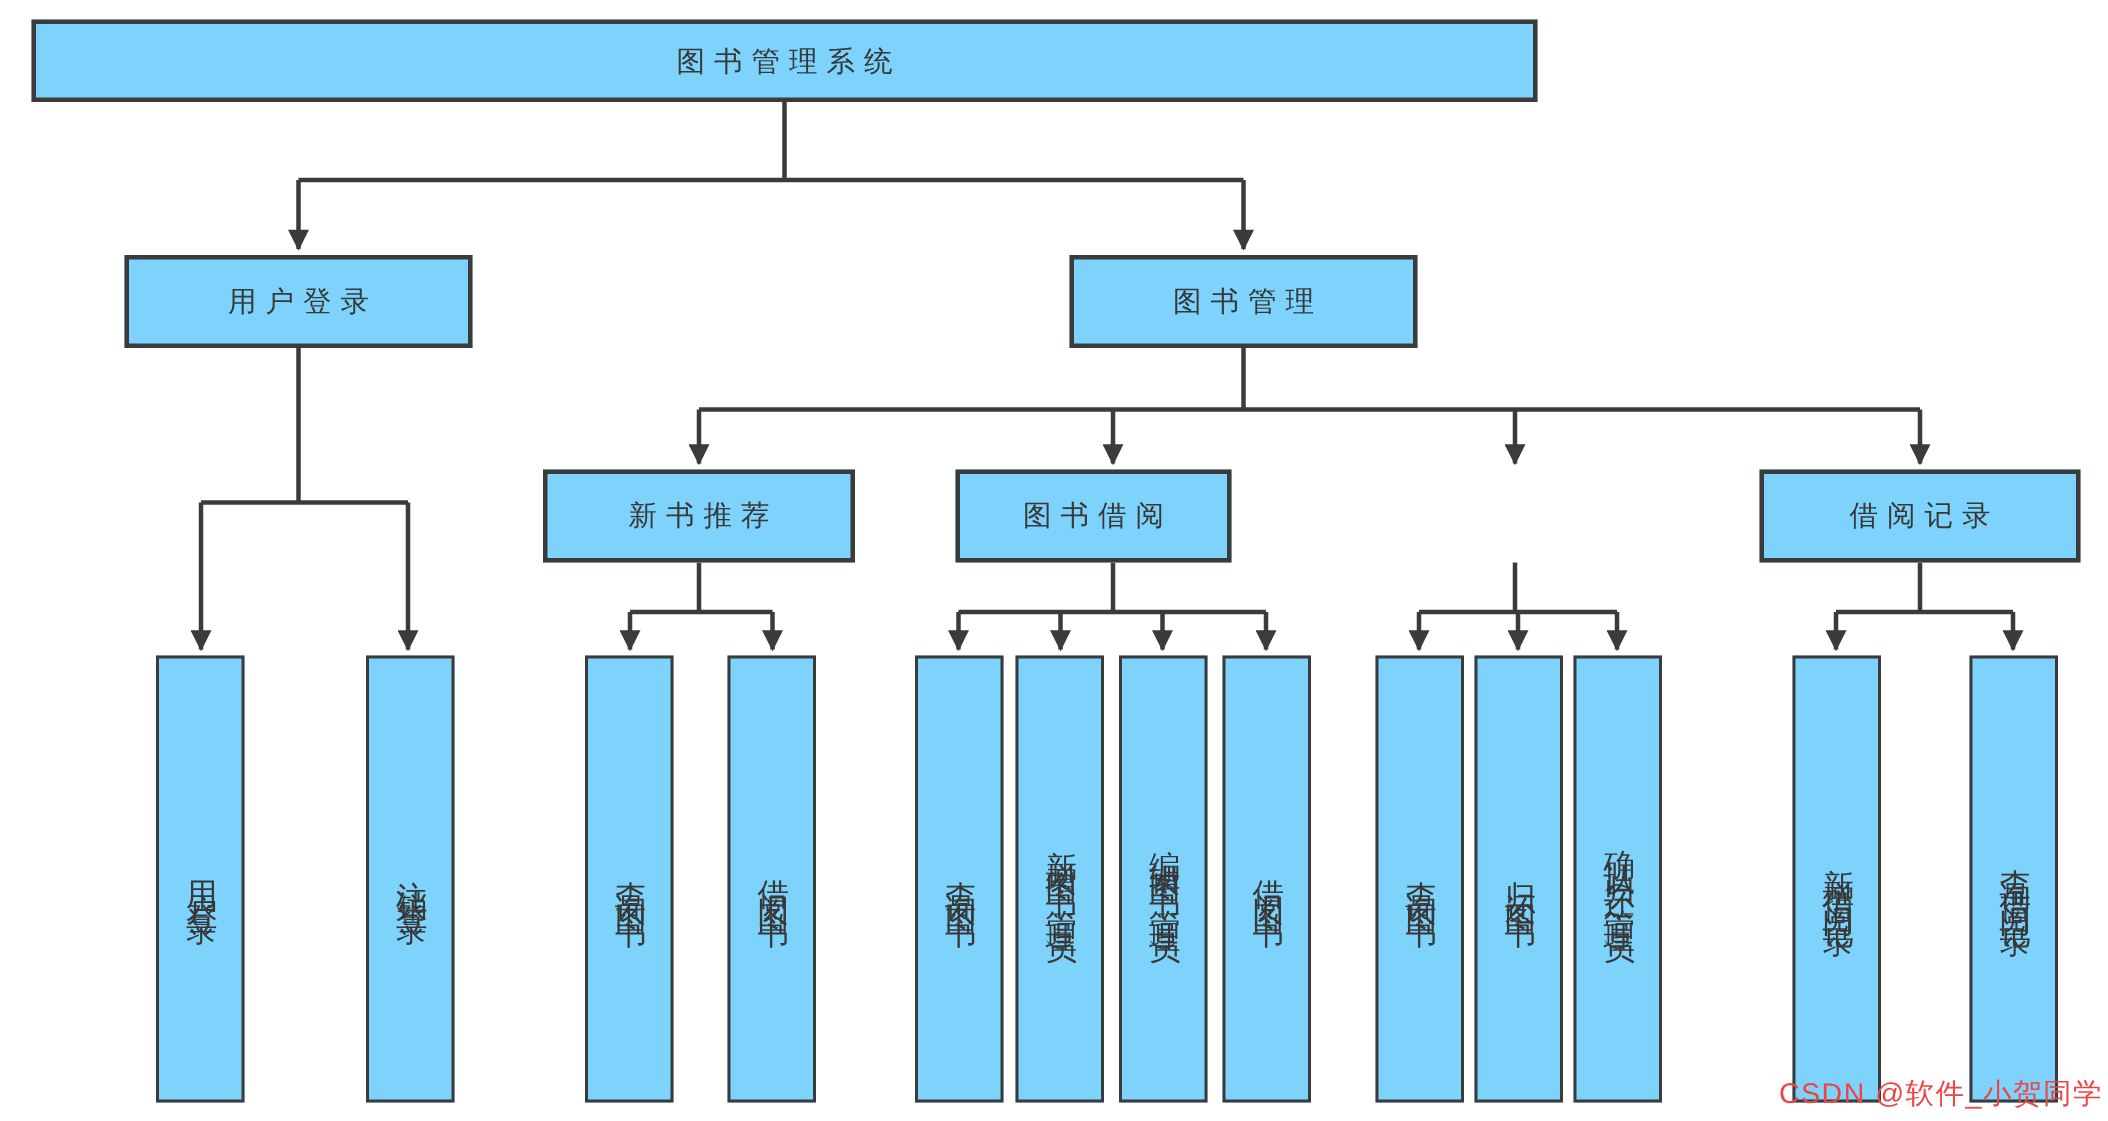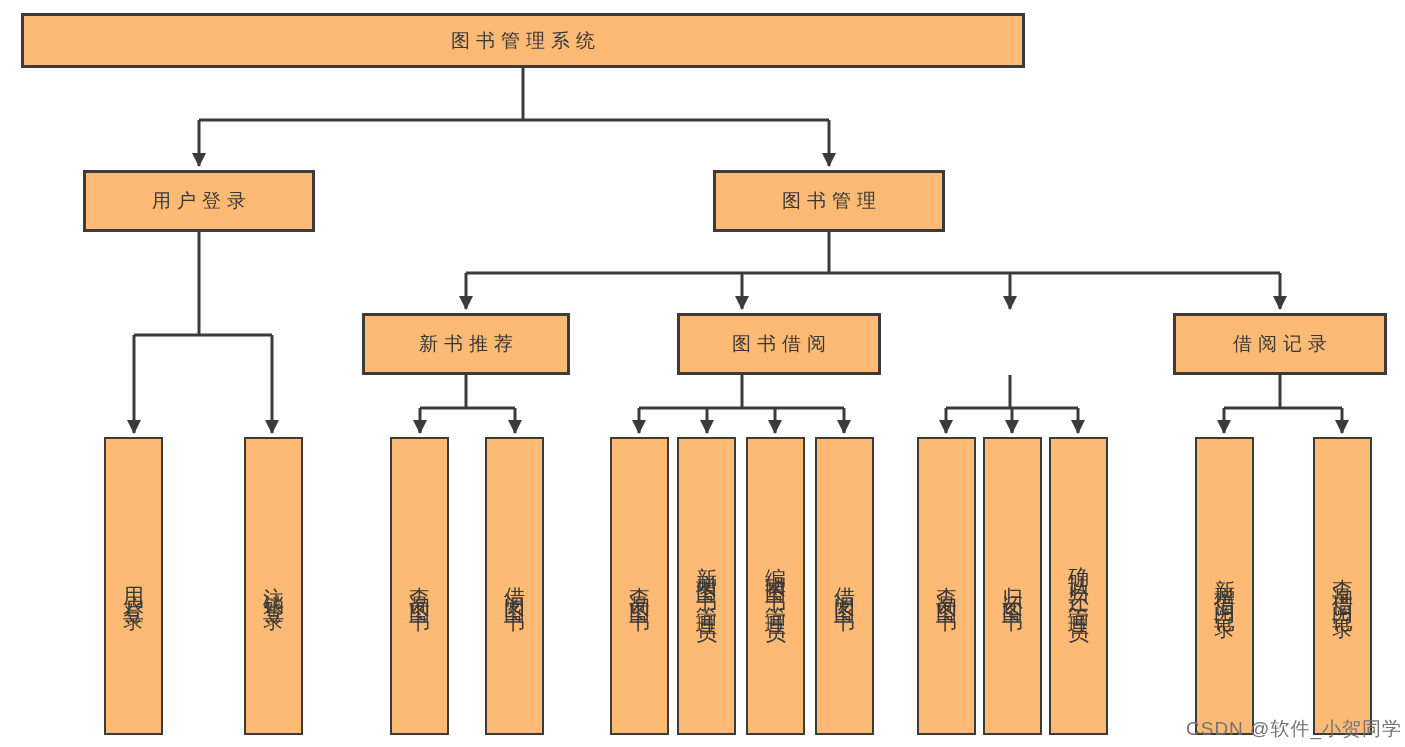--- a/index.html
+++ b/index.html
@@ -7,21 +7,21 @@
     position:relative;
     width:1405px;height:747px;
     background:#ffffff;
     font-family:"Liberation Sans","DejaVu Sans",sans-serif;
     overflow:hidden;
   }
   #connectors{position:absolute;left:0;top:0;z-index:0;}
   .nodebox{
     position:absolute;
     box-sizing:border-box;
-    background:#fdba74;
+    background:#7dd3fc;
     border:3px solid #3b3b3b;
     color:#383838;
     display:flex;
     align-items:center;
     justify-content:center;
     z-index:1;
   }
   .hbox{
     font-size:19px;
     letter-spacing:6px;
@@ -36,21 +36,21 @@
     text-orientation:mixed;
     font-size:21px;
     letter-spacing:8px;
     white-space:nowrap;
   }
   .watermark{
     position:absolute;
     left:1186px;top:716px;
     z-index:2;
     font-size:19px;
-    color:#737373;
+    color:#ef4444;
     letter-spacing:1px;
     white-space:nowrap;
   }
 </style>
 </head>
 <body>
 
 <div id="canvas">
 
   <svg id="connectors" width="1405" height="747" viewBox="0 0 1405 747">
@@ -102,21 +102,21 @@
       <path d="M1342,408 L1342,433" marker-end="url(#arrow)"></path>
     </g>
   </svg>
 
   <div class="nodebox hbox root" style="left:21px;top:13px;width:1004px;height:55px;">图书管理系统</div>
 
   <div class="nodebox hbox" style="left:83px;top:170px;width:232px;height:62px;">用户登录</div>
   <div class="nodebox hbox" style="left:362px;top:313px;width:208px;height:62px;">新书推荐</div>
 
   <div class="nodebox hbox" style="left:713px;top:170px;width:232px;height:62px;">图书管理</div>
-  <div class="nodebox hbox" style="left:637px;top:313px;width:204px;height:62px;margin-left:40px;">图书借阅</div>
+  <div class="nodebox hbox" style="left:637px;top:313px;width:184px;height:62px;">图书借阅</div>
   <div class="nodebox hbox" style="left:1173px;top:313px;width:214px;height:62px;">借阅记录</div>
 
   <div class="nodebox leaf" style="left:104px;top:437px;">用户登录</div>
   <div class="nodebox leaf" style="left:244px;top:437px;">注销登录</div>
 
   <div class="nodebox leaf" style="left:390px;top:437px;">查询图书</div>
   <div class="nodebox leaf" style="left:485px;top:437px;">借阅图书</div>
 
   <div class="nodebox leaf" style="left:610px;top:437px;">查询图书</div>
   <div class="nodebox leaf" style="left:677px;top:437px;">新增图书（管理员）</div>

